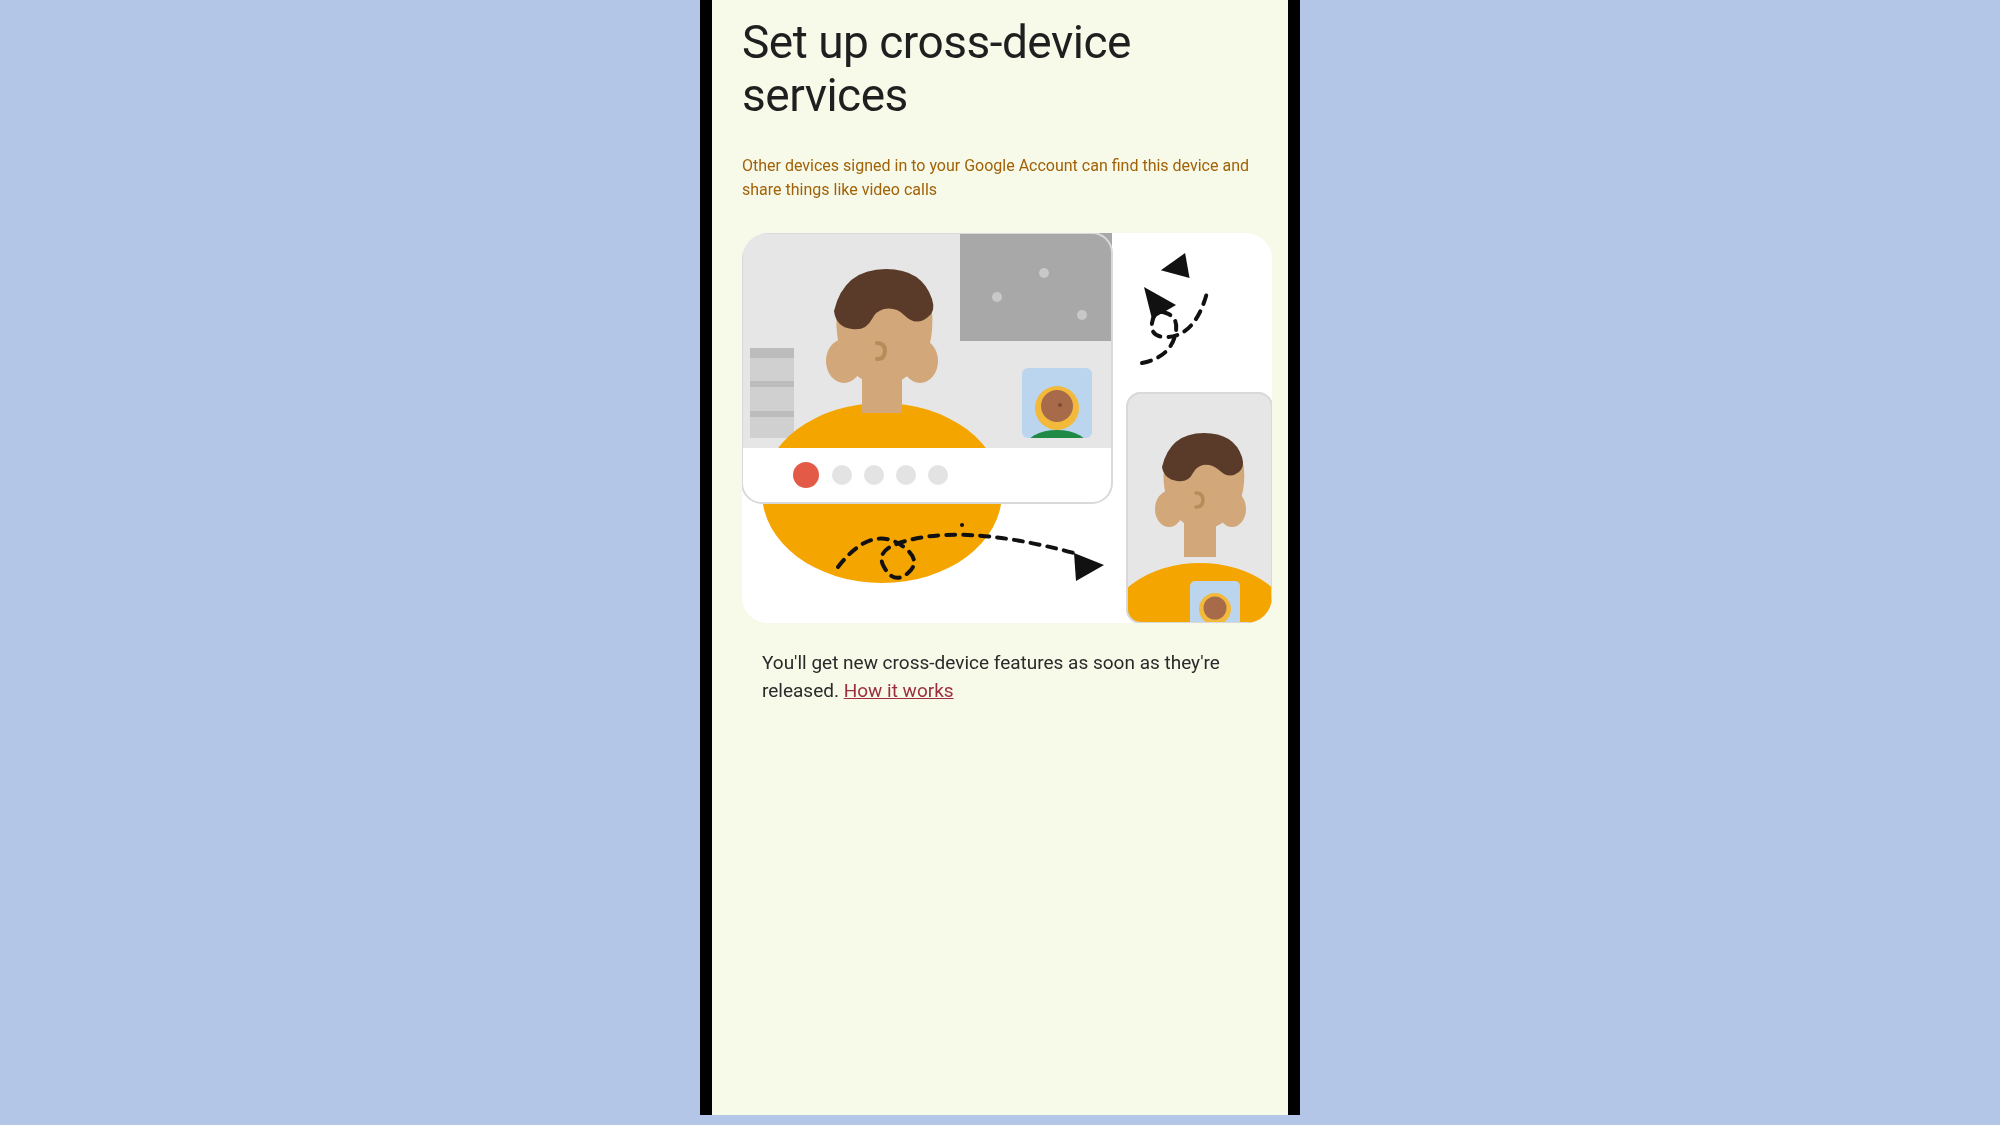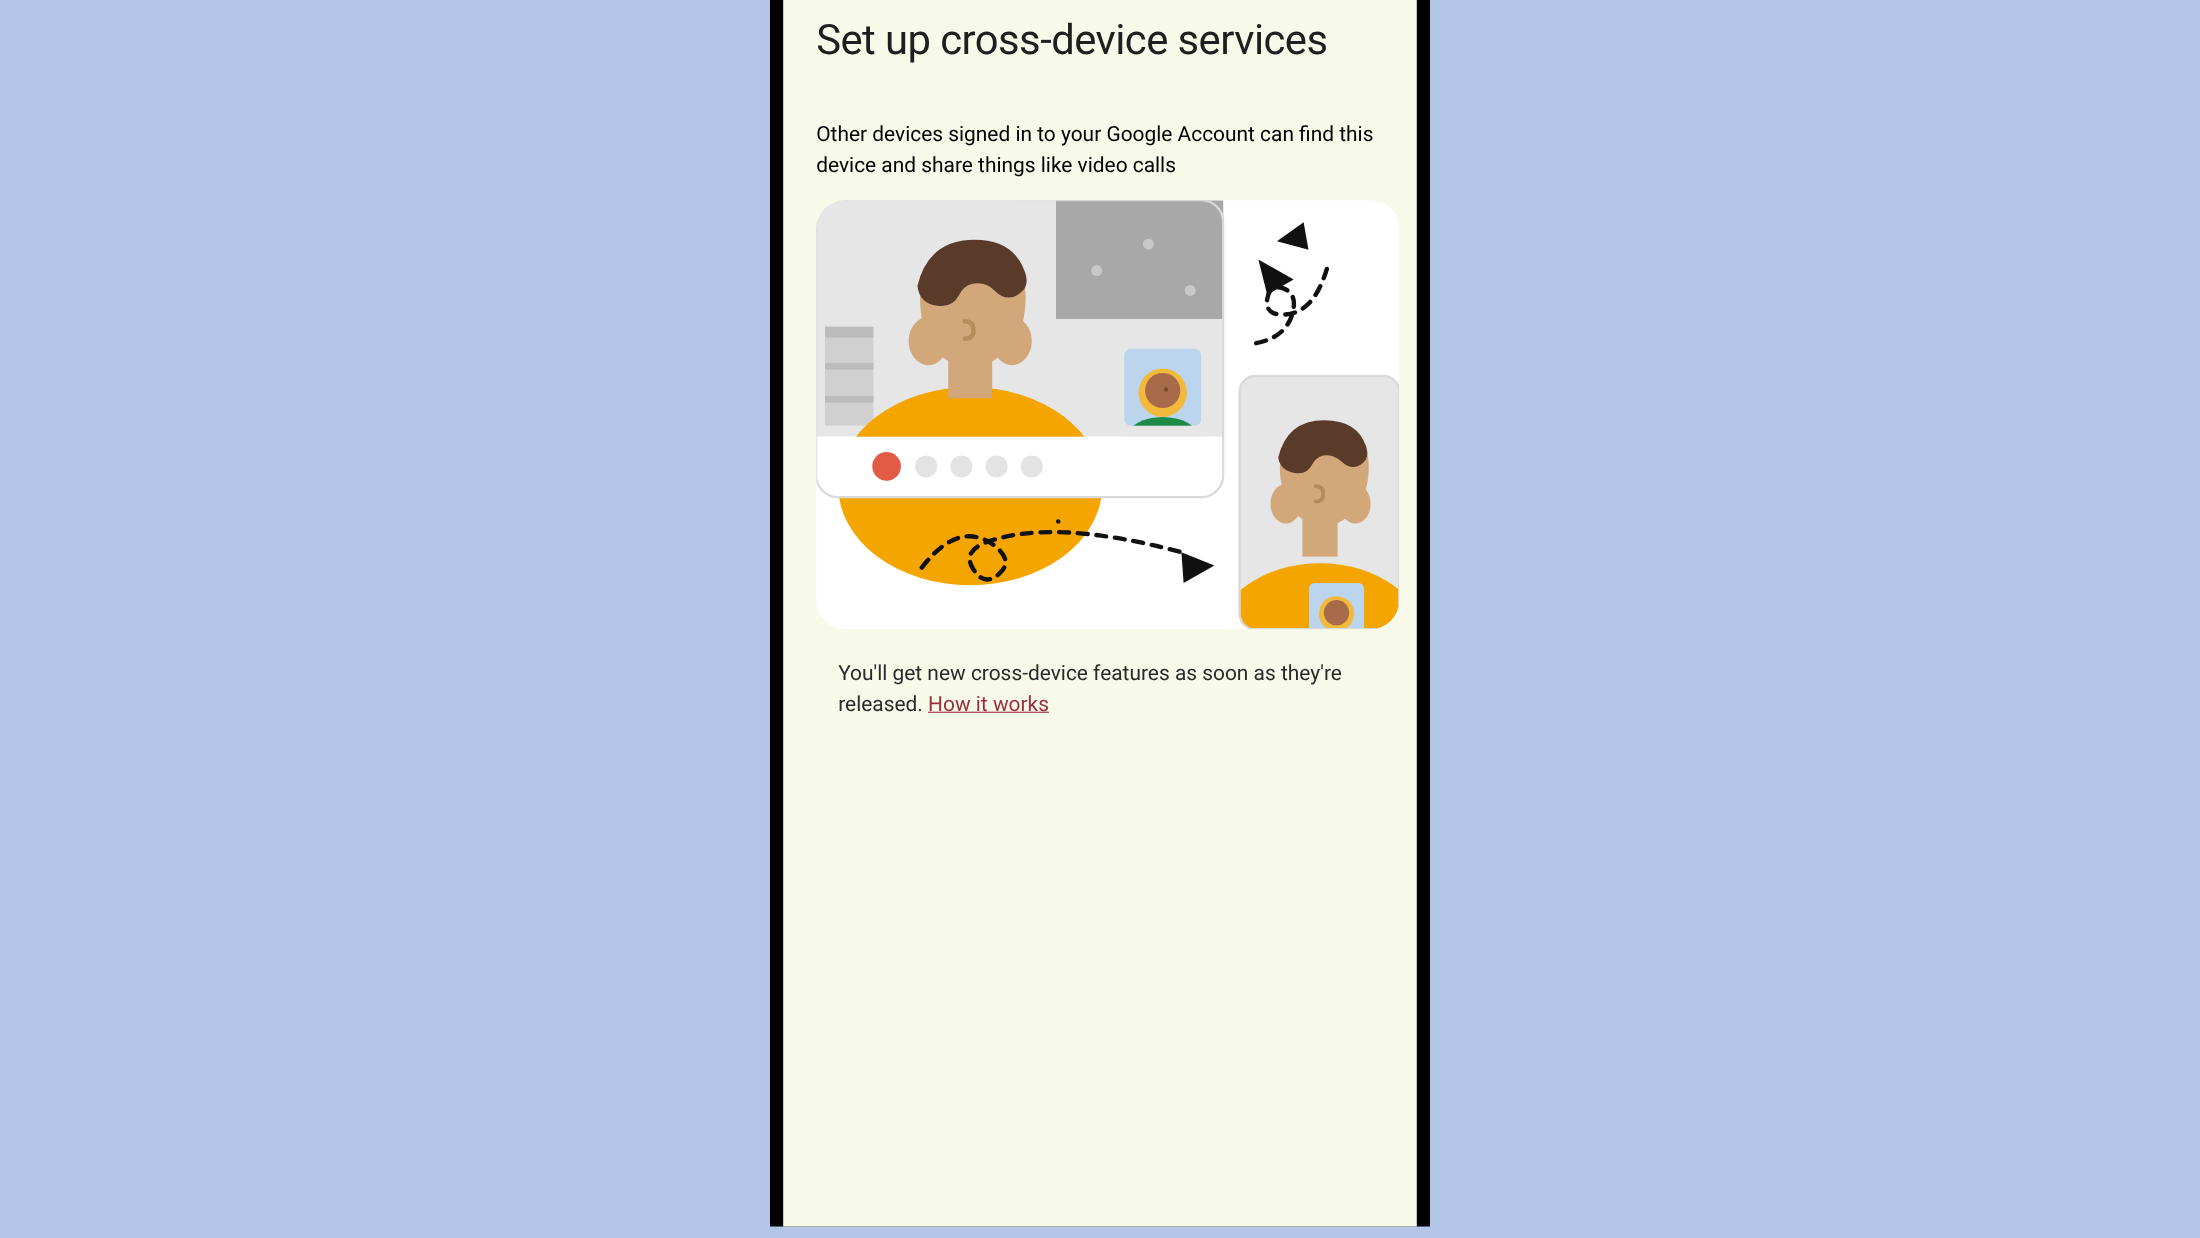--- a/index.html
+++ b/index.html
@@ -20,31 +20,31 @@
     margin-top: -10px;
   }
   .screen {
     width: 100%;
     height: 100%;
     background: #f7f9e9;
     padding: 26px 30px 0 30px;
     color: #1f1f1f;
   }
   .title {
-    font-size: 38px;
+    font-size: 46px;
     font-weight: 400;
     line-height: 1.15;
     letter-spacing: -0.5px;
-    margin-bottom: 48px;
+    margin-bottom: 32px;
   }
   .desc {
-    font-size: 19px;
+    font-size: 16px;
     line-height: 1.5;
-    color: #000000;
-    margin-bottom: 17px;
+    color: #a16207;
+    margin-bottom: 31px;
   }
   .illus {
     width: 530px;
     height: 390px;
     margin: 0 auto 26px auto;
     display: block;
   }
   .footer-text {
     font-size: 19px;
     line-height: 1.5;

